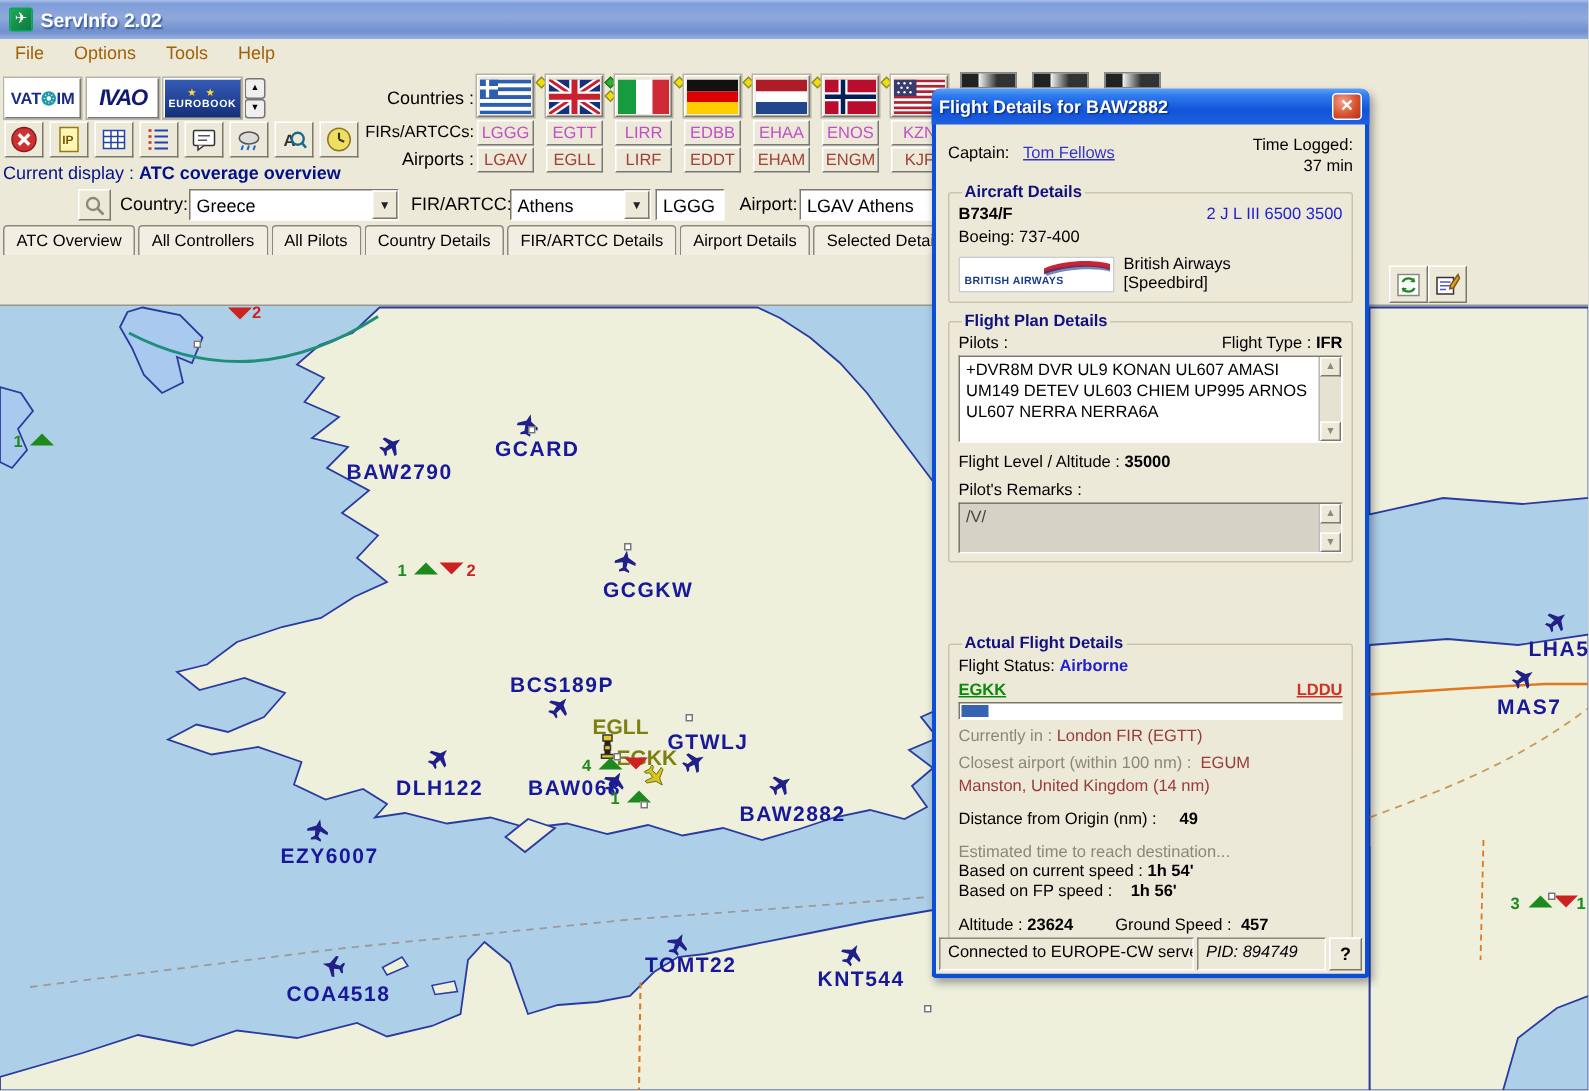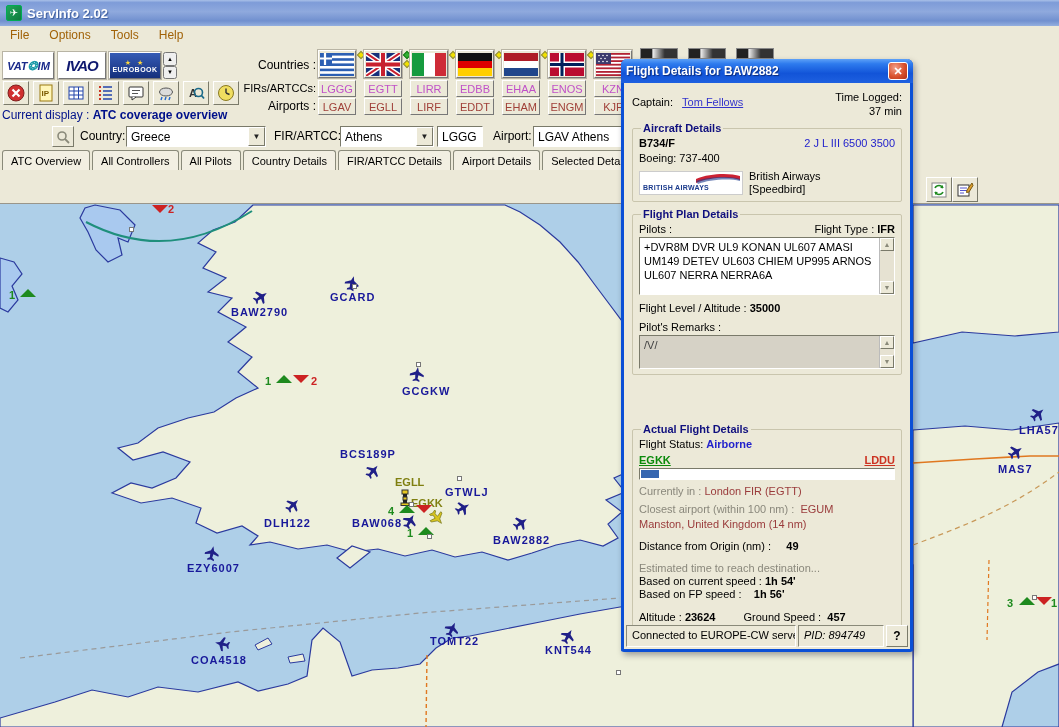--- a/index.html
+++ b/index.html
@@ -16,21 +16,21 @@
   .titlebar .title-text { color:#fff; font-weight:bold; font-size:13px; text-shadow:1px 1px 1px #3a5a9a; }
   .menubar { position:absolute; left:0; top:26px; width:100%; height:18px; background:#ECE9D8; display:flex; gap:0; align-items:center; }
   .menu-item { padding:2px 10px; color:#a16207; font-size:12px; }
 
   
   .raised { background:#ECE9D8; border:1px solid; border-color:#FFFFFF #7a7a6a #7a7a6a #FFFFFF; }
   button { font-family:inherit; font-size:11px; cursor:default; }
 
   
   .logo-btn { position:absolute; top:52px; height:27px; background:#fff; border:1px solid; border-color:#fff #777 #777 #fff; box-shadow:0 0 0 1px #b8b4a4; display:flex; align-items:center; justify-content:center; overflow:hidden; }
-  #btn-vatsim { left:3px; width:51px; color:#1a2a8a; font-style:italic; font-weight:bold; font-size:11px; }
+  #btn-vatsim { left:3px; width:51px; color:#1a2a8a; font-weight:bold; font-size:11px; }
   #btn-vatsim .swirl { color:#1d9aa8; font-size:12px; }
   #btn-ivao { left:58px; width:48px; color:#101a70; font-style:italic; font-weight:bold; font-size:15px; letter-spacing:-1px; }
   #btn-eurobook { left:109px; width:52px; background:linear-gradient(180deg,#355bb5,#15307c); color:#fff; flex-direction:column; }
   #btn-eurobook .stars { color:#ffd83a; font-size:7px; letter-spacing:2px; line-height:7px; }
   #btn-eurobook .ebk { font-size:7px; font-weight:bold; letter-spacing:.5px; }
   .spinner { position:absolute; left:163px; top:52px; width:14px; height:27px; display:flex; flex-direction:column; }
   .spinner button { flex:1; font-size:6px; line-height:6px; padding:0; }
 
   .tb-label { position:absolute; color:#000; font-size:12px; text-align:right; width:90px; }
   #lbl-countries { left:226px; top:58px; }
@@ -76,21 +76,21 @@
   #map-toolbar { position:absolute; left:0; top:174px; width:100%; height:30px; background:#ECE9D8; border-bottom:1px solid #9a968a; }
   #map-region-combo { left:2px; width:135px; top:178px; }
   .mt-btn { position:absolute; top:177px; width:26px; height:25px; }
   .mt-sep { position:absolute; top:178px; width:2px; height:23px; border-left:1px solid #9a968a; border-right:1px solid #fff; }
   .id-btn { font-weight:bold; font-size:10px; color:#222; }
 
   
   #map { position:absolute; left:0; top:204px; width:1059px; height:523px; background:#AECFE8; overflow:hidden; }
   #map svg.base { position:absolute; left:0; top:0; }
   #map-items { position:absolute; left:0; top:0; width:100%; height:100%; }
-  .map-label { position:absolute; font-size:11px; font-weight:bold; letter-spacing:1px; color:#18189A; white-space:nowrap; }
+  .map-label { position:absolute; font-size:14px; font-weight:bold; letter-spacing:1px; color:#18189A; white-space:nowrap; }
   .map-label.olive { color:#7F7F10; letter-spacing:0; }
   .map-plane { position:absolute; width:18px; height:18px; }
   .tri { position:absolute; width:0; height:0; }
   .tri-up { border-left:8px solid transparent; border-right:8px solid transparent; border-bottom:8px solid #1E8A1E; }
   .tri-down { border-left:8px solid transparent; border-right:8px solid transparent; border-top:8px solid #CC2222; }
   .tri-num { position:absolute; font-size:11px; font-weight:bold; }
   .wpt { position:absolute; width:5px; height:5px; background:#fff; border:1px solid #777; }
 
   
   #dialog { position:absolute; left:621px; top:59px; width:292px; height:593px; background:#ECE9D8;

